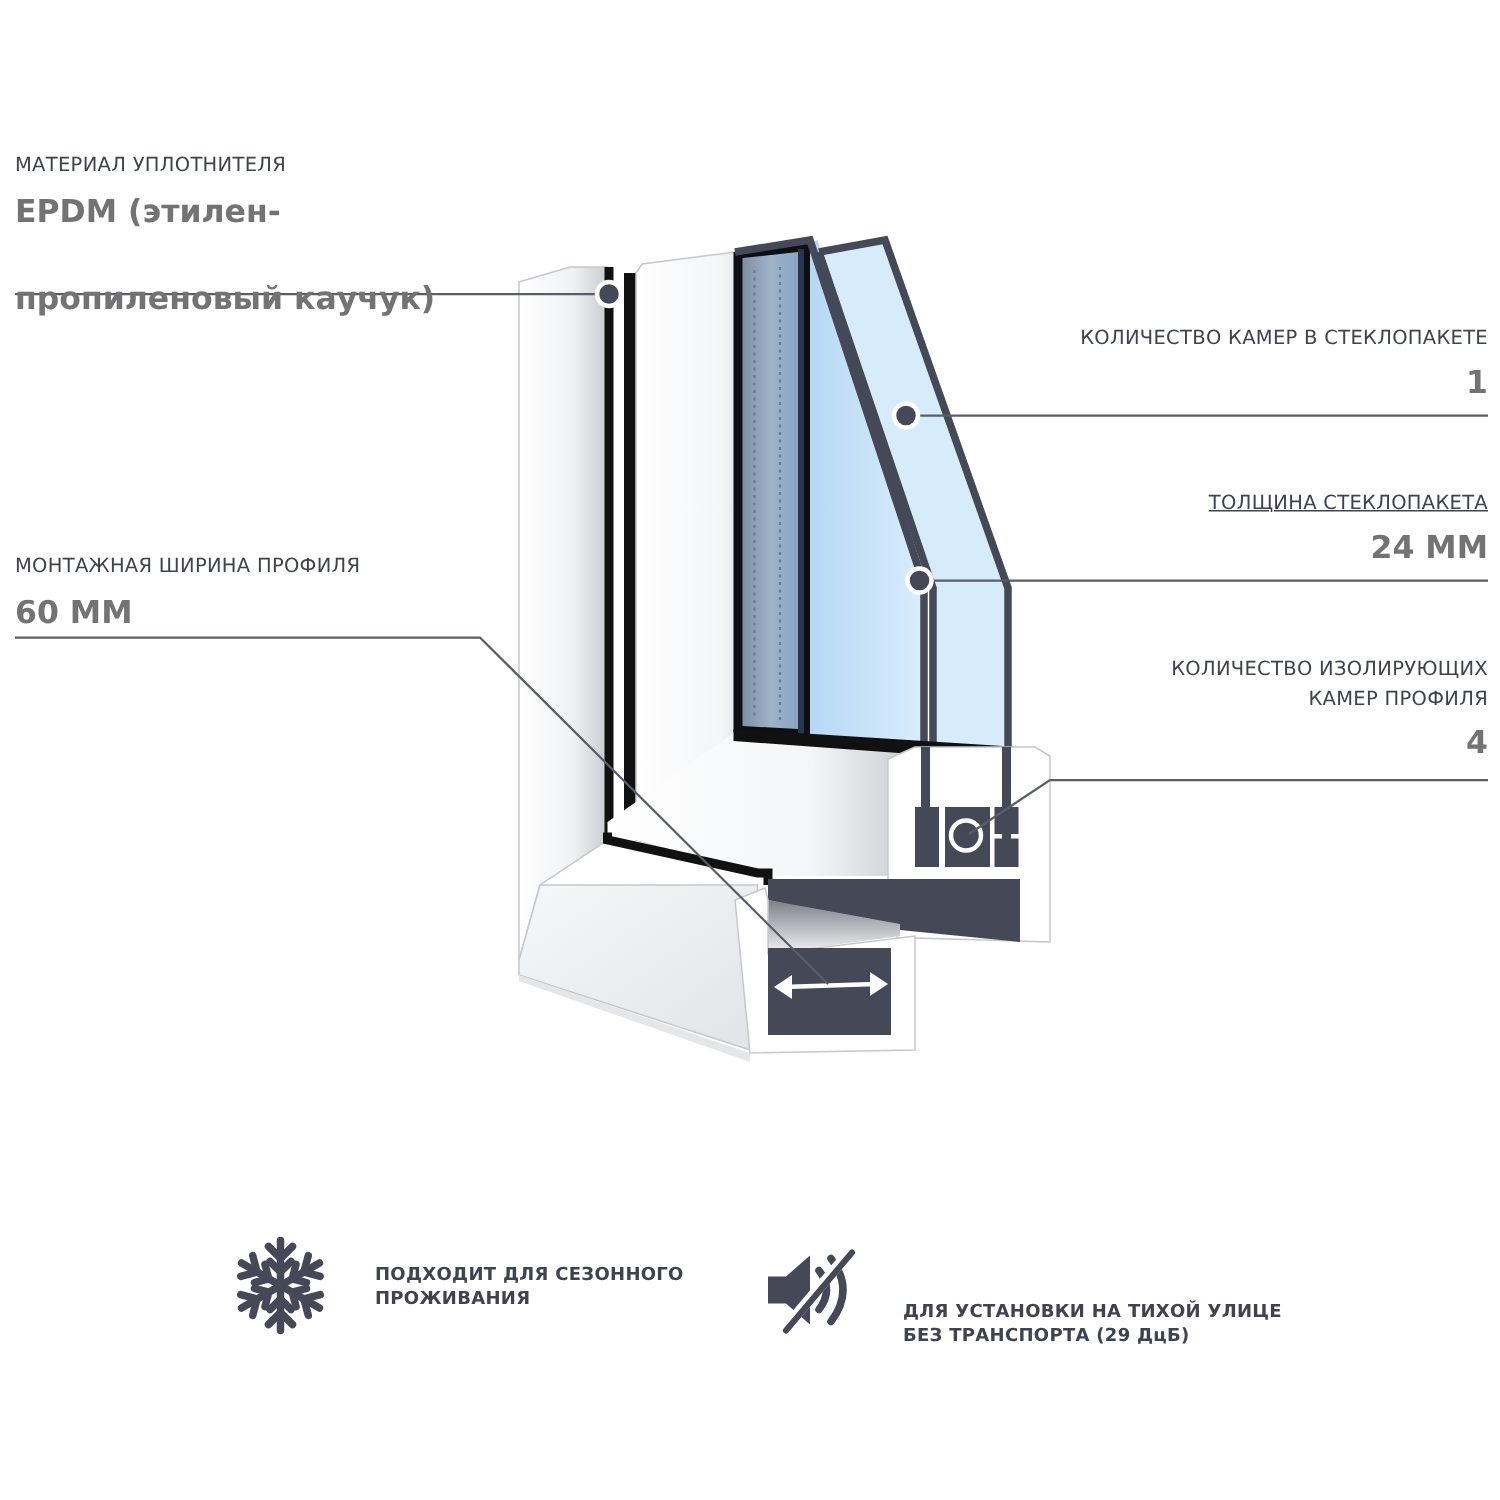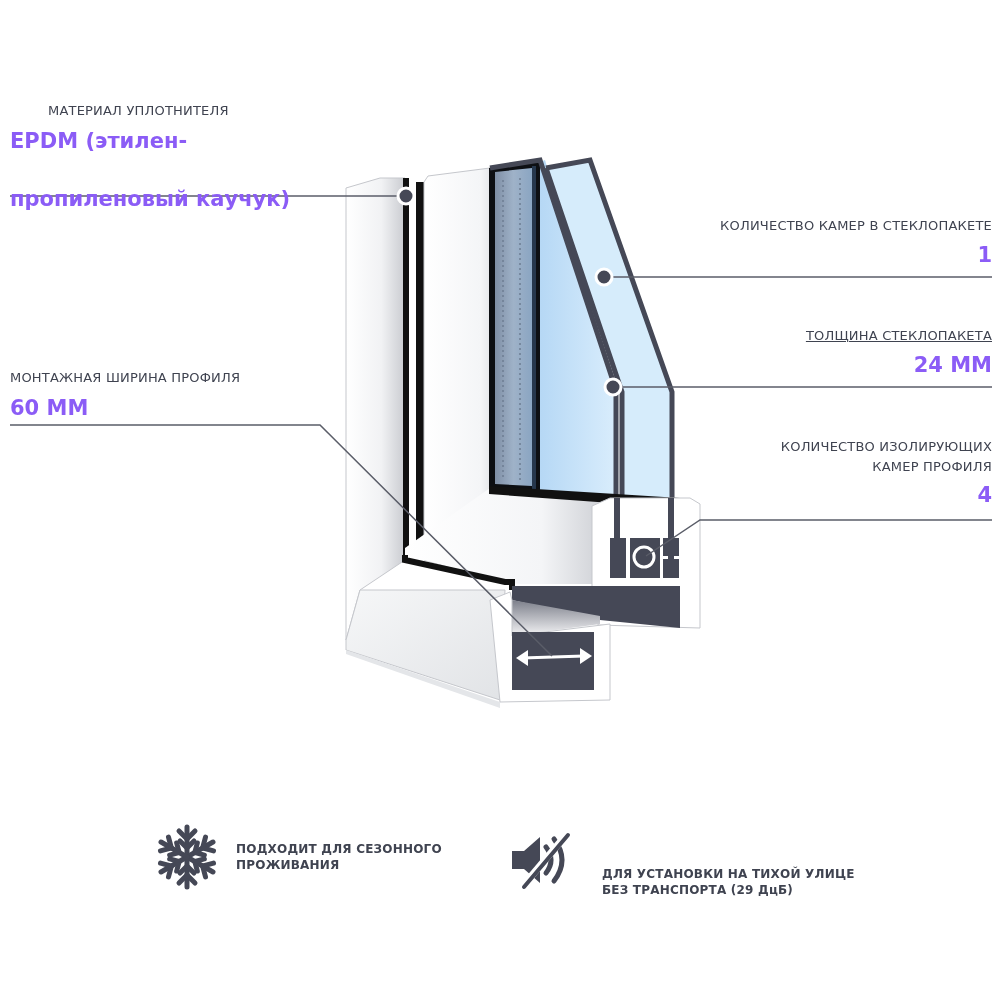--- a/index.html
+++ b/index.html
@@ -1,19 +1,19 @@
 <!DOCTYPE html>
 <html><head>
 <meta charset="utf-8">
 <style>
   html, body { margin:0; padding:0; background:#ffffff; }
   body { width:1000px; height:1000px; position:relative; overflow:hidden;
          font-family:"DejaVu Sans","Liberation Sans",sans-serif; color:#3f4350; }
   .label { position:absolute; font-size:13px; letter-spacing:0.2px; color:#3f4350; line-height:16px; }
-  .value { position:absolute; font-size:21px; font-weight:bold; color:#8b5cf6; line-height:27px; }
+  .value { position:absolute; font-size:21px; font-weight:bold; color:#737373; line-height:27px; }
   .right { text-align:right; }
   .diagram { position:absolute; left:0; top:0; width:1000px; height:1000px; }
   .feature { position:absolute; display:flex; align-items:center; }
   .feature-text { font-size:12px; font-weight:bold; color:#3f4350; line-height:16px; letter-spacing:0.2px; }
   .feature-icon { width:70px; height:70px; display:flex; align-items:center; justify-content:center; }
 </style>
 </head>
 <body>
 
 <svg class="diagram" viewBox="0 0 1000 1000" xmlns="http://www.w3.org/2000/svg">
@@ -107,21 +107,21 @@
     <polyline points="646,556 700,520 992,520"></polyline>
   </g>
 
   <g fill="#454856" stroke="#ffffff" stroke-width="3">
     <circle cx="406" cy="196" r="8"></circle>
     <circle cx="604" cy="277" r="8"></circle>
     <circle cx="613" cy="387" r="8"></circle>
   </g>
 </svg>
 
-<div class="label" style="left:10px; top:103px;margin-left:38px;">МАТЕРИАЛ УПЛОТНИТЕЛЯ</div>
+<div class="label" style="left:10px; top:103px;">МАТЕРИАЛ УПЛОТНИТЕЛЯ</div>
 <div class="value" style="left:10px; top:128px;">EPDM (этилен-</div>
 <div class="value" style="left:10px; top:158px;margin-top:28px;">пропиленовый каучук)</div>
 
 <div class="label" style="left:10px; top:370px;">МОНТАЖНАЯ ШИРИНА ПРОФИЛЯ</div>
 <div class="value" style="left:10px; top:395px;">60 ММ</div>
 
 <div class="label right" style="right:8px; top:218px;">КОЛИЧЕСТВО КАМЕР В СТЕКЛОПАКЕТЕ</div>
 <div class="value right" style="right:8px; top:242px;">1</div>
 
 <div class="label right" style="right:8px; top:328px;text-decoration:underline;">ТОЛЩИНА СТЕКЛОПАКЕТА</div>
@@ -141,21 +141,21 @@
           <polyline points="-7,-16 0,-9 7,-16"></polyline>
         </g>
         <use href="#arm" transform="rotate(60)"></use>
         <use href="#arm" transform="rotate(120)"></use>
         <use href="#arm" transform="rotate(180)"></use>
         <use href="#arm" transform="rotate(240)"></use>
         <use href="#arm" transform="rotate(300)"></use>
       </g>
     </svg>
   </div>
-  <div style="margin-left:14px;">
+  <div style="margin-left:28px;">
     <div class="feature-text">ПОДХОДИТ ДЛЯ СЕЗОННОГО</div>
     <div class="feature-text">ПРОЖИВАНИЯ</div>
   </div>
 </div>
 
 <div class="feature" style="left:506px; top:822px;">
   <div class="feature-icon">
     <svg width="70" height="70" viewBox="0 0 70 70">
       <polygon points="6,26 18,26 34,12 34,58 18,44 6,44" fill="#454856"></polygon>
       <path d="M40,22 Q50,35 40,48" stroke="#454856" stroke-width="5" fill="none" stroke-linecap="round"></path>

